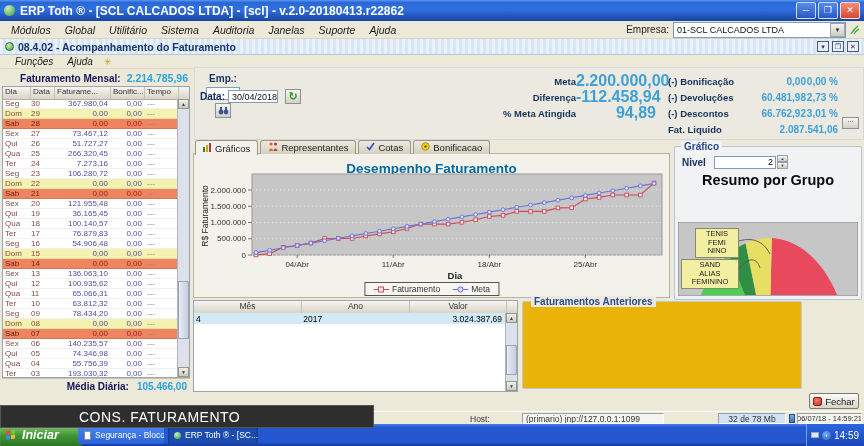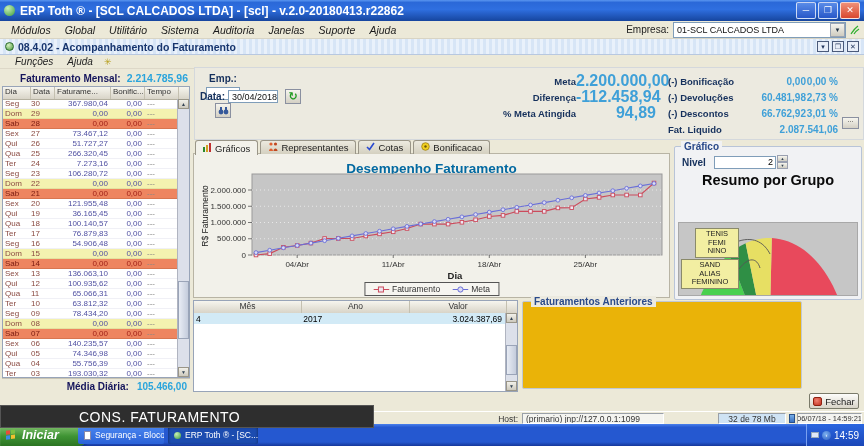--- a/index.html
+++ b/index.html
@@ -115,21 +115,21 @@
   
   .anteriores{position:absolute;left:522px;top:301px;width:280px;height:88px;border:1px solid #c0c8d4;border-radius:2px;background:#eab308;box-sizing:border-box;}
   .ant-title{position:absolute;top:-6px;left:8px;background:#eceae0;padding:0 3px;color:#2a4a8a;font-weight:bold;font-size:10px;}
   
   .fechar-btn{position:absolute;left:809px;top:393px;width:50px;height:16px;background:linear-gradient(#fdfdfb,#d8d4c8);border:1px solid #7a7a6a;border-radius:2px;
     display:flex;align-items:center;justify-content:center;gap:3px;font-size:9.5px;color:#222;box-sizing:border-box;z-index:5;}
   .fechar-icon{width:9px;height:9px;border-radius:2px;background:radial-gradient(circle at 40% 35%,#f08070,#c03020);border:1px solid #902010;box-sizing:border-box;}
   .statusbar{position:absolute;left:0;top:411px;width:864px;height:13px;background:#ece9d8;border-top:1px solid #fff;font-size:8.5px;color:#333;}
   .sb-field{position:absolute;top:1px;height:11px;border:1px solid #9aa0a8;border-right-color:#fff;border-bottom-color:#fff;background:#f4f4f0;box-sizing:border-box;
     display:flex;align-items:center;white-space:nowrap;overflow:hidden;}
-  .sb-hostlabel{position:absolute;left:470px;top:2px;width:48px;text-align:right;}
+  .sb-hostlabel{position:absolute;left:470px;top:2px;width:48px;text-align:left;}
   .sb-host{left:522px;width:142px;padding-left:3px;}
   .sb-mem{left:718px;width:68px;justify-content:center;background:#cfe3f4;}
   .sb-memicon{position:absolute;left:789px;top:2px;width:6px;height:9px;background:linear-gradient(#7ab0e8,#3a70c0);border:1px solid #28508a;box-sizing:border-box;}
   .sb-dt{left:797px;width:65px;justify-content:center;font-size:7.5px;}
   
   .taskbar{position:absolute;left:0;top:424px;width:864px;height:22px;background:linear-gradient(180deg,#4a80ec 0%,#2558d0 15%,#2558d0 82%,#16379a 100%);}
   .start-btn{position:absolute;left:0;top:0;height:22px;width:88px;box-sizing:border-box;border-radius:0 9px 9px 0;
     background:linear-gradient(180deg,#8cc878 0%,#3f9434 55%,#2b7422 100%);display:flex;align-items:center;gap:5px;padding:0 10px 0 6px;
     color:#fff;font-weight:bold;font-style:italic;font-size:12.5px;box-shadow:inset 0 1px 1px rgba(255,255,255,.6),1px 0 3px rgba(0,0,0,.4);}
   .xp-logo{width:11px;height:11px;display:grid;grid-template-columns:4px 4px;grid-template-rows:4px 4px;gap:1px;transform:skewY(-8deg);}

